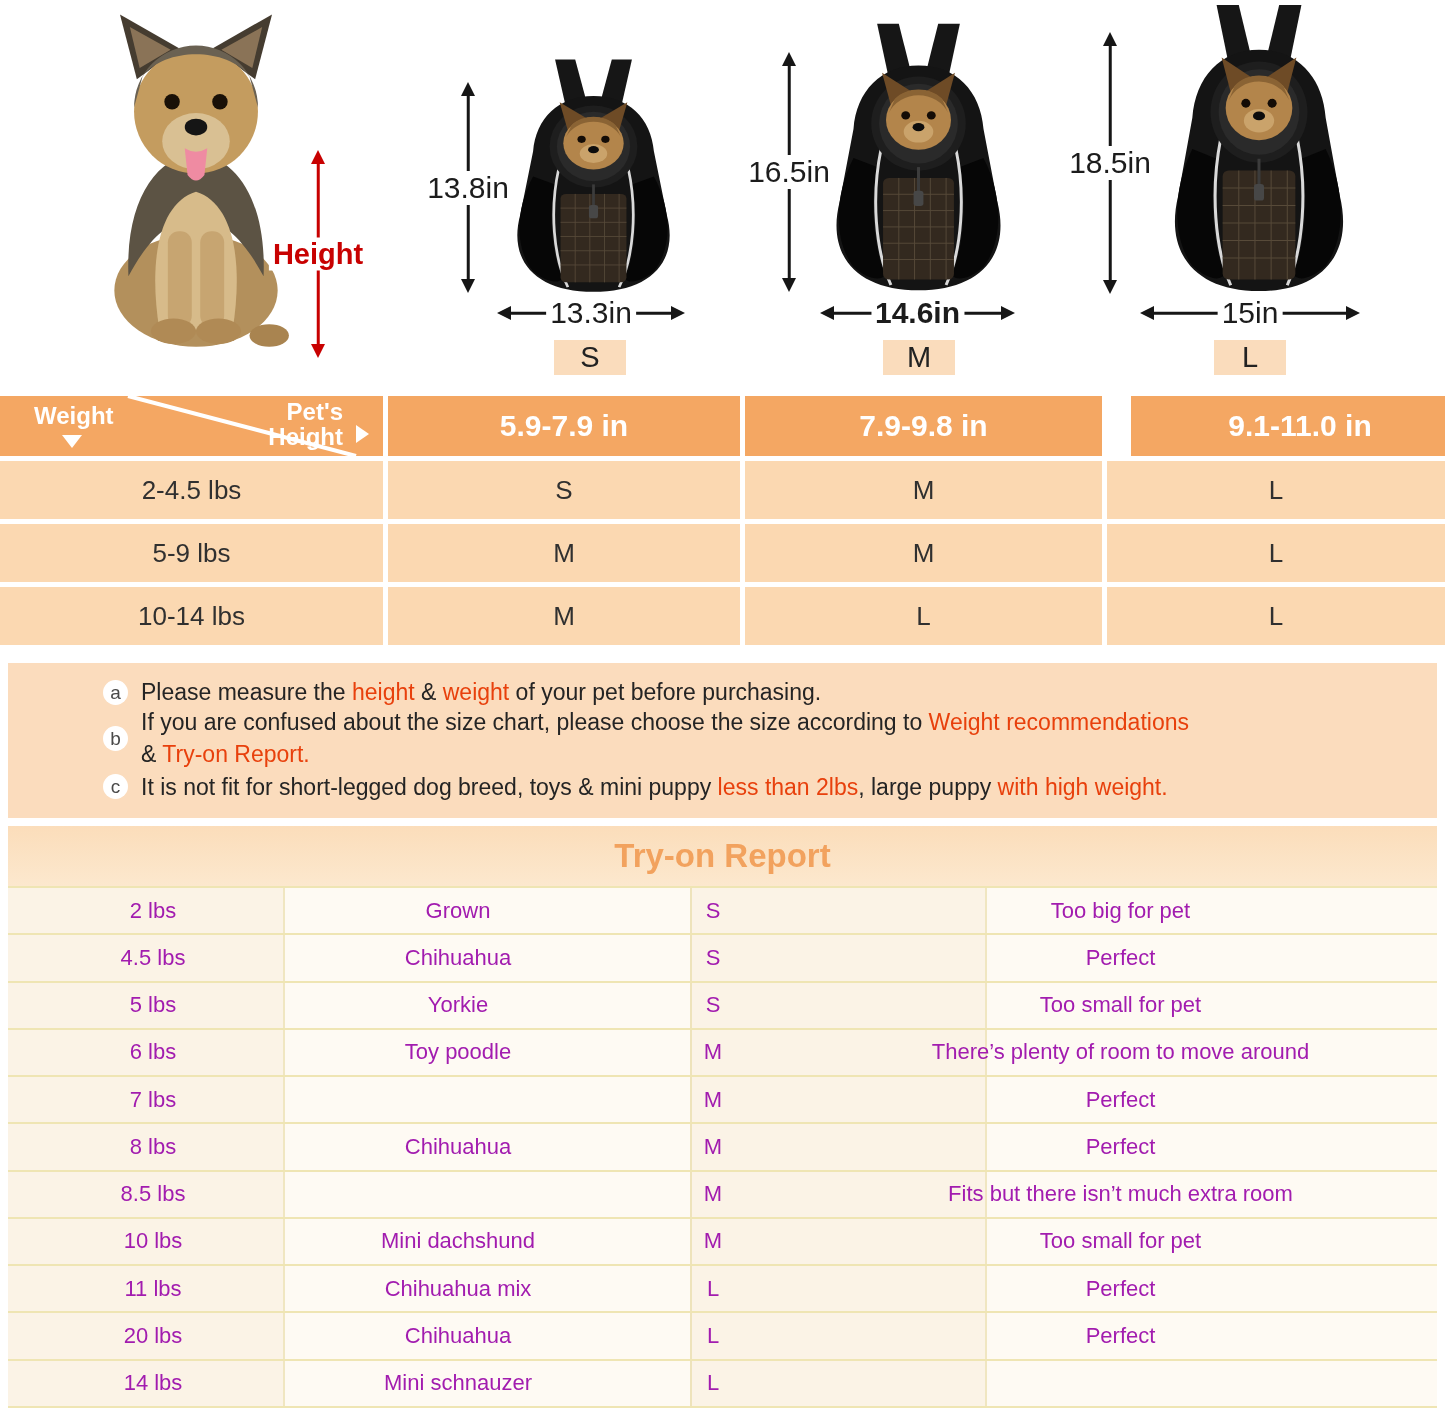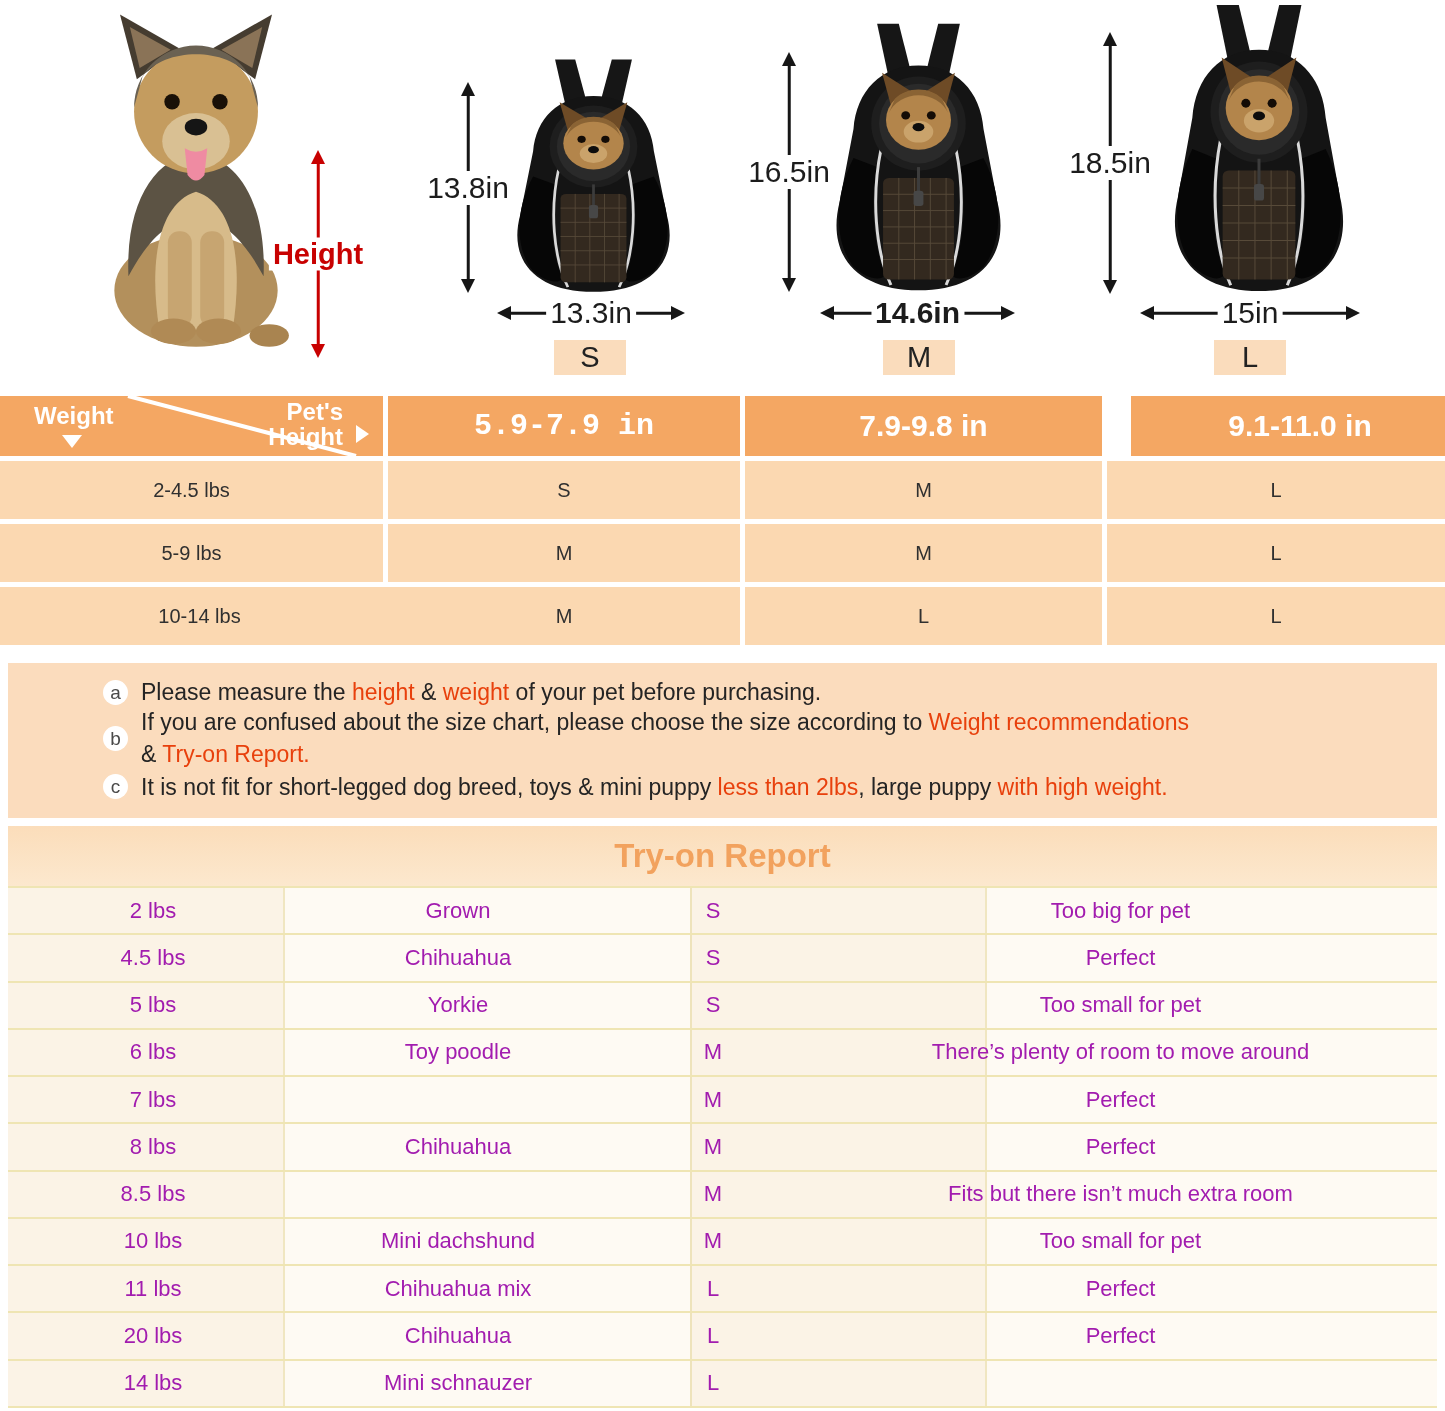--- a/index.html
+++ b/index.html
@@ -37,21 +37,21 @@
          display:flex;align-items:center;justify-content:center;font-size:30px;}
   .corner{position:absolute;left:0;top:0;width:383px;height:60px;background:var(--orange);color:#fff;}
   .corner svg{position:absolute;left:0;top:0;}
   .corner .w-label{position:absolute;left:34px;top:6px;font-size:24px;font-weight:bold;}
   .corner .tri-down{position:absolute;left:62px;top:39px;width:0;height:0;
                     border-left:10px solid transparent;border-right:10px solid transparent;border-top:13px solid #fff;}
   .corner .pets{position:absolute;right:40px;top:3px;text-align:right;font-size:24px;font-weight:bold;line-height:25px;}
   .corner .tri-right{position:absolute;right:14px;top:29px;width:0;height:0;
                      border-top:9px solid transparent;border-bottom:9px solid transparent;border-left:13px solid #fff;}
   .bcell{position:absolute;height:58px;background:var(--peach);
-         display:flex;align-items:center;justify-content:center;font-size:20px;color:#303030;}
+         display:flex;align-items:center;justify-content:center;font-size:26px;color:#303030;}
 
   
   .notes{position:absolute;left:8px;top:663px;width:1429px;height:155px;background:var(--notesbg);}
   .note-marker{position:absolute;width:25px;height:25px;border-radius:50%;background:#fff;color:#4a4a4a;
                display:flex;align-items:center;justify-content:center;font-size:19px;}
   .note-text{position:absolute;left:133px;font-size:23px;line-height:28px;color:#242424;white-space:nowrap;}
   .note-text .red{color:var(--red);}
 
   
   .tryon{position:absolute;left:8px;top:826px;width:1429px;}
@@ -260,35 +260,35 @@
         <line x1="128" y1="0" x2="356" y2="60" stroke="#ffffff" stroke-width="4"></line>
       </svg>
       <span class="w-label">Weight</span>
       <div class="tri-down"></div>
       <div class="pets">
         <span>Pet's</span><br>
         <span>Height</span>
       </div>
       <div class="tri-right"></div>
     </div>
-    <div class="hcell" style="left:388px;width:352px;font-family:Liberation Mono, monospace;">5.9-7.9 in</div>
+    <div class="hcell" style="left:388px;width:352px;">5.9-7.9 in</div>
     <div class="hcell" style="left:745px;width:357px;">7.9-9.8 in</div>
     <div class="hcell" style="left:1131px;width:338px;">9.1-11.0 in</div>
 
     <div class="bcell" style="left:0;top:65px;width:383px;">2-4.5 lbs</div>
     <div class="bcell" style="left:388px;top:65px;width:352px;">S</div>
     <div class="bcell" style="left:745px;top:65px;width:357px;">M</div>
     <div class="bcell" style="left:1107px;top:65px;width:338px;">L</div>
 
     <div class="bcell" style="left:0;top:128px;width:383px;">5-9 lbs</div>
     <div class="bcell" style="left:388px;top:128px;width:352px;">M</div>
     <div class="bcell" style="left:745px;top:128px;width:357px;">M</div>
     <div class="bcell" style="left:1107px;top:128px;width:338px;">L</div>
 
-    <div class="bcell" style="left:0;top:191px;width:383px;padding-left:8px;">10-14 lbs</div>
+    <div class="bcell" style="left:0;top:191px;width:383px;">10-14 lbs</div>
     <div class="bcell" style="left:388px;top:191px;width:352px;">M</div>
     <div class="bcell" style="left:745px;top:191px;width:357px;">L</div>
     <div class="bcell" style="left:1107px;top:191px;width:338px;">L</div>
   </div>
 
   <div class="notes">
     <div class="note-marker" style="left:95px;top:17px;">a</div>
     <div class="note-text" style="top:15px;"><span>Please measure the </span><span class="red">height</span><span> &amp; </span><span class="red">weight</span><span> of your pet before purchasing.</span></div>
 
     <div class="note-marker" style="left:95px;top:63px;">b</div>

